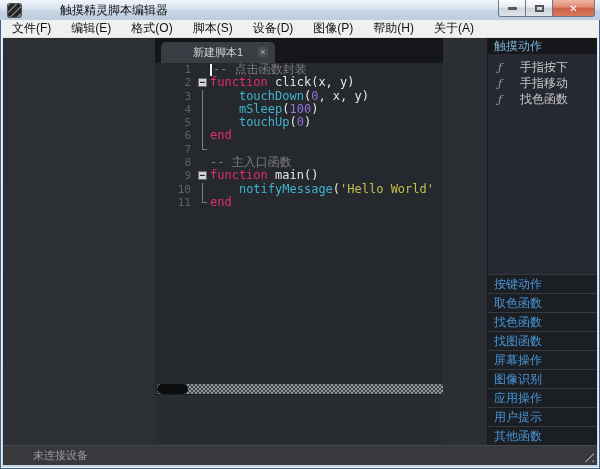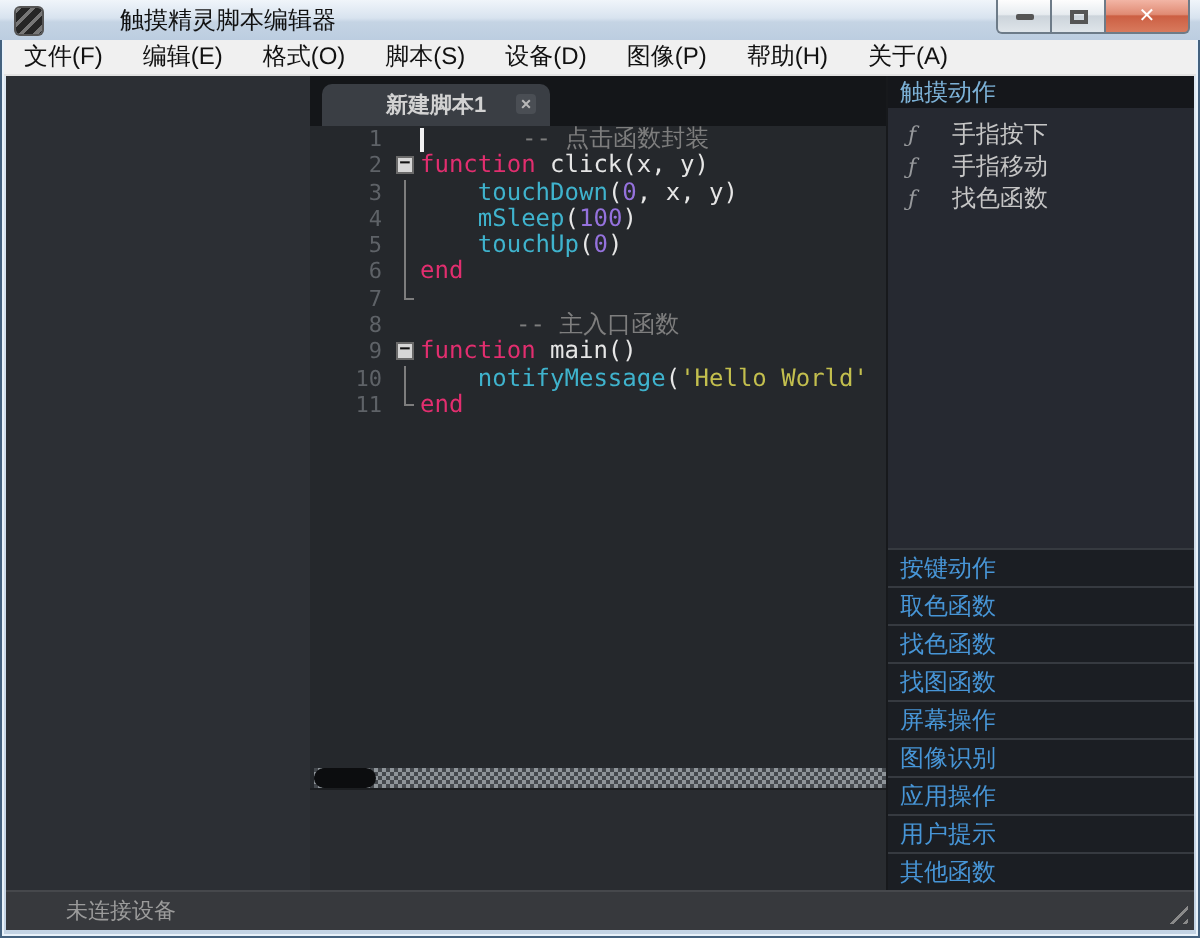--- a/index.html
+++ b/index.html
@@ -33,54 +33,54 @@
     background:#f0f0f0; display:flex; align-items:center; border-bottom:1px solid #e2e2e2; }
   .menu-item { font-size:12px; color:#111; padding:12px 10px; line-height:17px; cursor:default; }
 
   
   .content { position:absolute; left:3px; top:38px; width:594px; height:407px;
     display:flex; background:#2b2e32; }
   .left-panel { width:152px; background:#2c2f34; flex:none; }
 
   
   .editor-col { width:288px; flex:none; display:flex; flex-direction:column; background:#25282c; }
-  .tabbar { height:25px; background:#141619; flex:none; position:relative;font-weight:bold; }
+  .tabbar { height:25px; background:#141619; flex:none; position:relative; }
   .tab { position:absolute; left:6px; bottom:0; width:114px; height:21px;
     background:#3a3e44; border-radius:5px 5px 0 0; display:flex; align-items:center; justify-content:center; }
   .tab-label { font-size:11px; color:#d2d2d2; }
   .tab-close { position:absolute; right:7px; top:5px; width:10px; height:10px; background:#4a4e54;
     border-radius:2px; color:#b8b8b8; font-size:9px; line-height:10px; text-align:center; }
 
   .code-area { height:321px; flex:none; position:relative; overflow:hidden;
     font-family:"DejaVu Sans Mono","Liberation Mono",monospace; font-size:12px; }
   .code-line { display:flex; height:13.3px; line-height:13.3px; white-space:pre; }
   .ln { width:42px; flex:none; text-align:right; padding-right:6px; color:var(--linenum,#5e6267); font-size:11px; }
   .foldcol { width:13px; flex:none; position:relative; }
   .fold-box { position:absolute; left:1px; top:2px; width:9px; height:9px; background:#d6d6d6;
     border:1px solid #6a6a6a; color:#111; font-size:9px; line-height:7px; text-align:center; font-weight:bold; }
   .fold-line { position:absolute; left:5px; top:0; height:100%; border-left:1px solid #7d7d7d; }
   .fold-end { position:absolute; left:5px; top:0; height:55%; width:5px;
     border-left:1px solid #7d7d7d; border-bottom:1px solid #7d7d7d; }
   .ctext { flex:1; overflow:hidden; }
   .caret { display:inline-block; width:2px; height:12px; background:#f2f2f2; vertical-align:middle; margin-right:1px; }
-  .tok-comment { color:var(--comment,#7e7e7e);margin-left:48px; }
+  .tok-comment { color:var(--comment,#7e7e7e); }
   .tok-keyword { color:var(--keyword,#e22e6f); }
   .tok-plain   { color:var(--plain,#e6e6e6); }
   .tok-builtin { color:var(--builtin,#3fb3cd); }
   .tok-number  { color:var(--number,#9572dd); }
   .tok-string  { color:var(--string,#c3bf4e); }
 
   .hscroll { height:10px; flex:none; position:relative; margin:0 0 0 2px;
     background:conic-gradient(#8e9499 25%,#44484d 0 50%,#8e9499 0 75%,#44484d 0) 0 0 / 4px 4px; }
   .hscroll-thumb { position:absolute; left:0; top:0; width:31px; height:10px; background:#0c0d0f; border-radius:5px; }
 
   .bottom-panel { flex:1; background:#292c30; border-top:1px solid #1c1e21; }
 
   
-  .sidebar { flex:1; background:#262931; display:flex; flex-direction:column; border-left:1px solid #17191c; }
+  .sidebar { flex:1; background:#262931; display:flex; flex-direction:column; border-left:1px solid #17191c;margin-left:44px; }
   .sb-top-header { height:16px; flex:none; background:#15171b; color:var(--sidebar-header,#7cb1d6);
     font-size:12px; line-height:16px; padding-left:6px; }
   .sb-items { flex:none; padding-top:5px; }
   .sb-item { height:16px; display:flex; align-items:center; }
   .fn-icon { width:12px; margin-left:10px; color:#97999c; font-size:11px; font-style:italic;
     font-family:"DejaVu Serif",serif; flex:none; }
   .sb-item-label { margin-left:10px; font-size:12px; color:#c6c6c6; }
   .sb-spacer { flex:1; }
   .sb-section { height:19px; flex:none; background:#1b1e23; border-top:1px solid #363a40;
     color:var(--section-header,#4795d6); font-size:12px; line-height:18px; padding-left:6px; }

